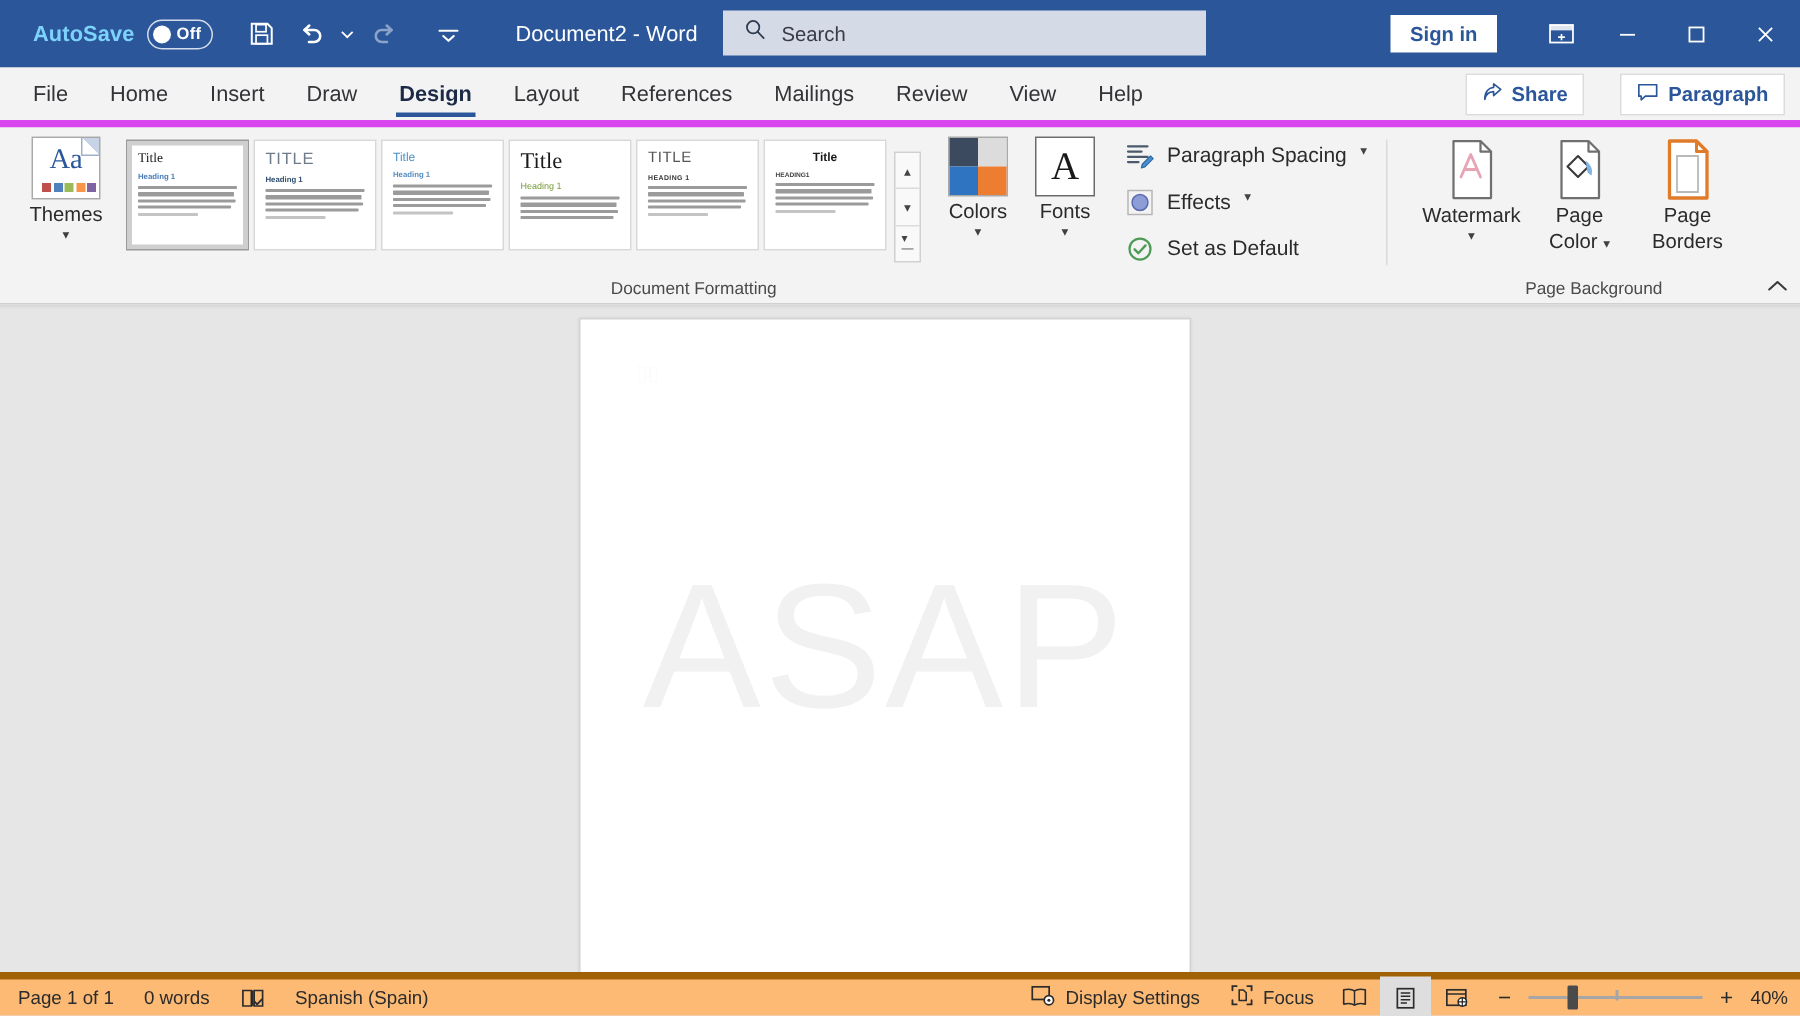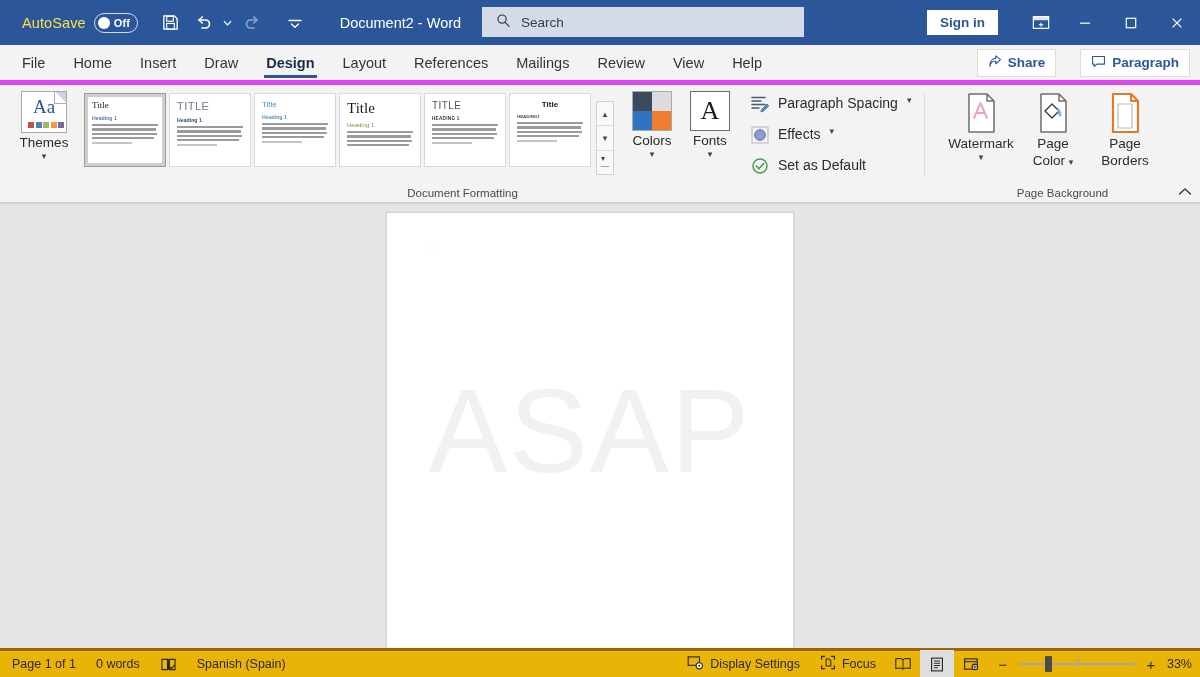--- a/index.html
+++ b/index.html
@@ -12,21 +12,21 @@
 
   
   .titlebar {
     height: 45px; width: 100%;
     background: #2b579a;
     display: flex; align-items: center;
     color: #ffffff;
     position: relative;
   }
   .autosave-wrap { display: flex; align-items: center; margin-left: 22px; gap: 8px; }
-  .autosave-label { font-size: 14.5px; color: #fde047; letter-spacing: .1px; }
+  .autosave-label { font-size: 14.5px; color: #7dd3fc; letter-spacing: .1px; font-weight: bold; }
   .toggle {
     width: 44px; height: 20px; border-radius: 10px;
     border: 1.5px solid #d4dceb; background: transparent;
     display: flex; align-items: center; padding: 0 3px; gap: 4px;
   }
   .toggle .knob { width: 12px; height: 12px; border-radius: 50%; background: #ffffff; flex: none; }
   .toggle .off { font-size: 11px; color: #ffffff; font-weight: bold; letter-spacing: .2px; }
 
   .qat { display: flex; align-items: center; gap: 2px; margin-left: 18px; }
   .qat-btn {
@@ -236,21 +236,21 @@
     letter-spacing: 2px; user-select: none;
   }
   .caret-artifact {
     position: absolute; left: 37px; top: 27px;
     font-size: 14px; color: #fbfbfb;
   }
 
   
   .status {
     position: absolute; left: 0; right: 0; bottom: 0; height: 29px;
-    background: #eab308; border-top: 3px solid #a16207;
+    background: #fdba74; border-top: 5px solid #a16207;
     display: flex; align-items: center;
     font-size: 12.5px; color: #2b2b2b;
   }
   .st-item { display: flex; align-items: center; gap: 6px; padding: 0 10px; height: 29px; }
   .st-left { display: flex; align-items: center; margin-left: 2px; }
   .st-right { margin-left: auto; display: flex; align-items: center; height: 29px; }
   .view-btn {
     width: 34px; height: 29px; display: flex; align-items: center; justify-content: center;
   }
   .view-btn.active { background: #dedede; }
@@ -652,15 +652,15 @@
 
     <div class="zoom-wrap">
       <span class="zoom-minus">−</span>
       <span class="slider">
         <span class="track"></span>
         <span class="mid"></span>
         <span class="thumb2"></span>
       </span>
       <span class="zoom-plus">+</span>
     </div>
-    <span class="zoom-pct">33%</span>
+    <span class="zoom-pct">40%</span>
   </div>
 </div>
 
 </body></html>

